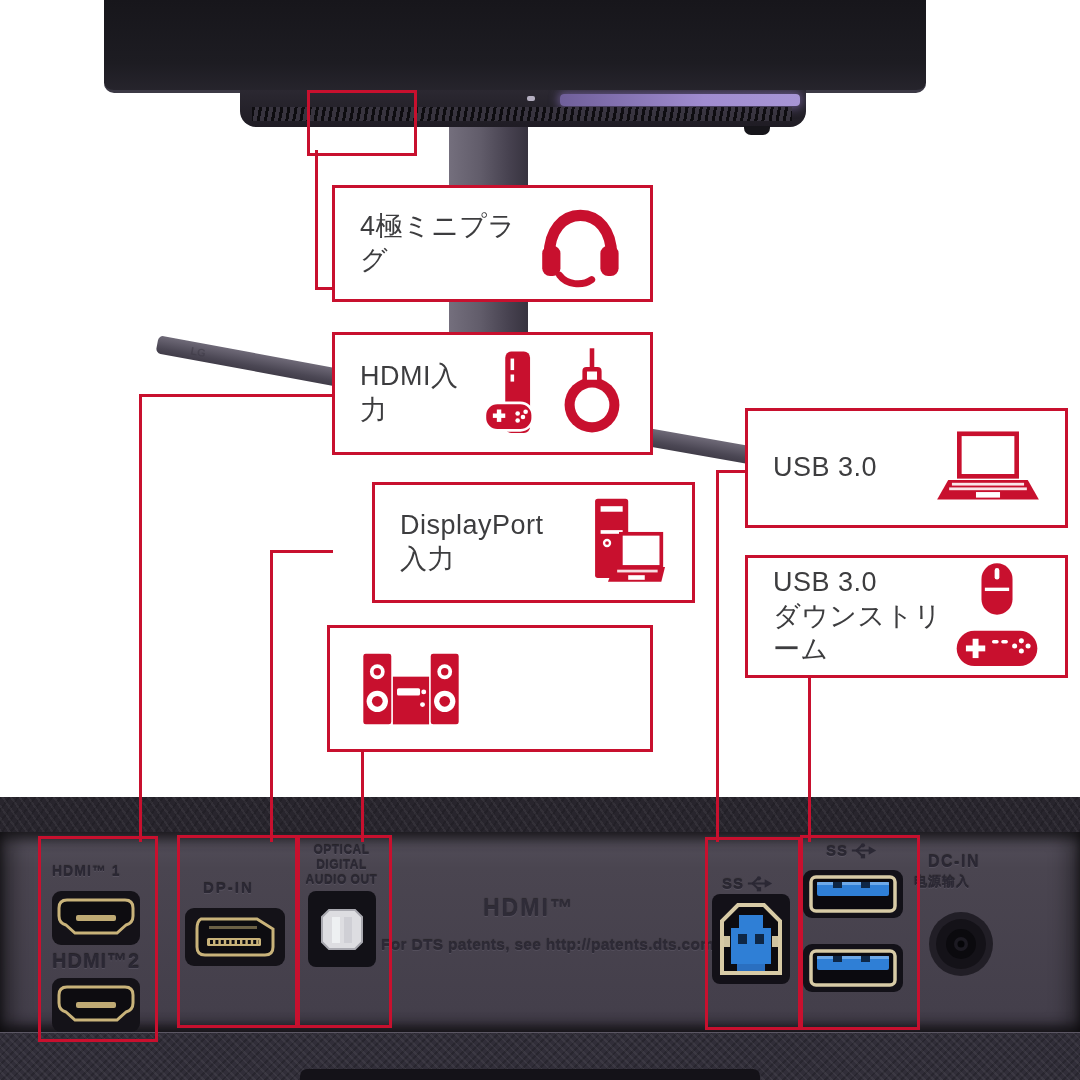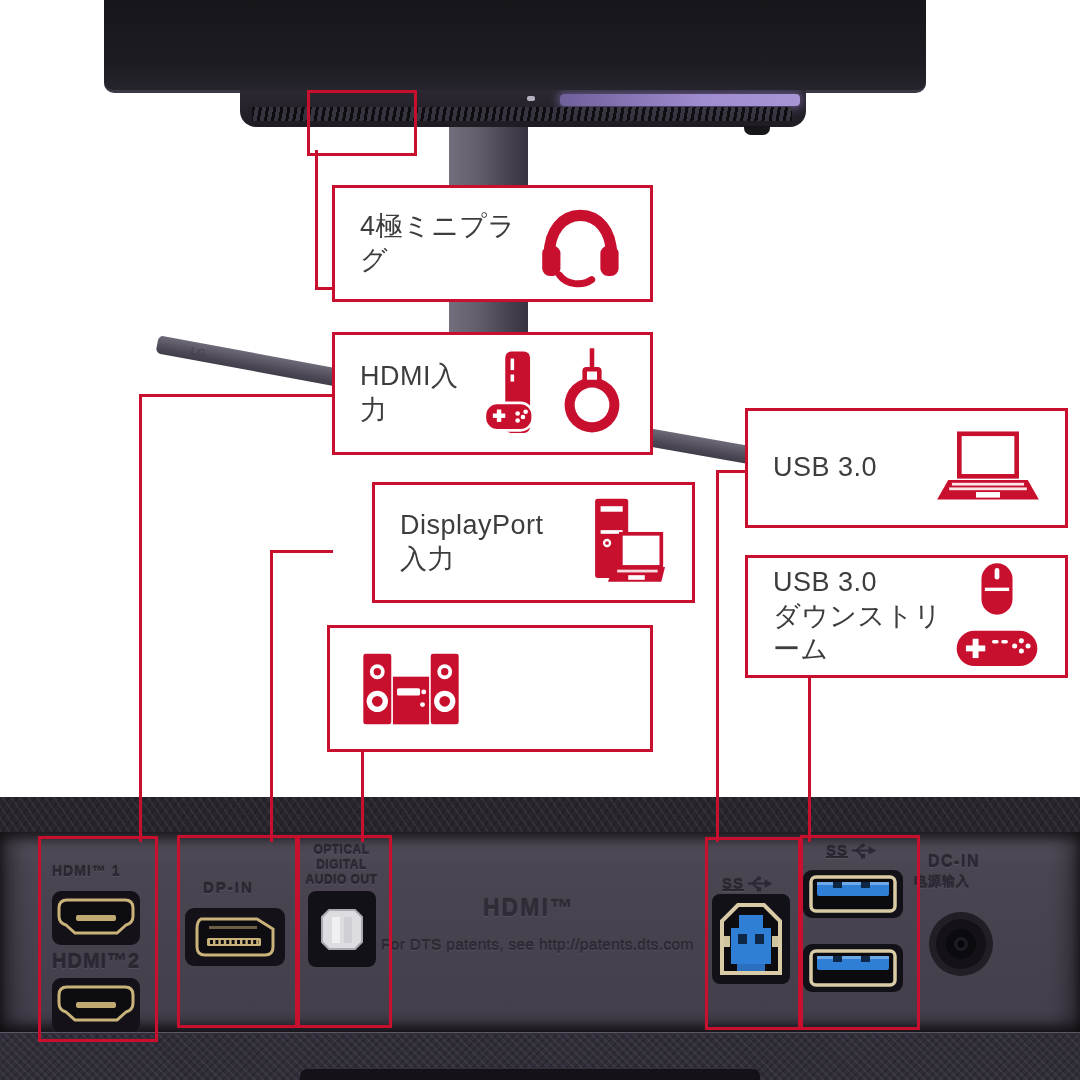--- a/index.html
+++ b/index.html
@@ -63,22 +63,22 @@
   .r-dp{left:177px;top:38px;width:115px;height:187px;}
   .r-optical{left:297px;top:38px;width:89px;height:187px;}
   .r-usbb{left:705px;top:40px;width:90px;height:187px;}
   .r-usba{left:800px;top:38px;width:114px;height:189px;}
   .emboss{color:#2b2834;text-shadow:0 1px 0 rgba(135,130,148,.22),0 -1px 1px rgba(0,0,0,.5);font-weight:bold;}
   .lbl-hdmi1{left:52px;top:66px;font-size:14px;letter-spacing:1px;}
   .lbl-hdmi2{left:52px;top:153px;font-size:20px;letter-spacing:1px;}
   .lbl-dp{left:203px;top:82px;font-size:15px;letter-spacing:2px;}
   .lbl-optical{left:297px;top:46px;width:89px;font-size:12px;line-height:15px;text-align:center;letter-spacing:.5px;}
   .lbl-hdmilogo{left:483px;top:98px;font-size:23px;letter-spacing:2px;opacity:.85;}
-  .lbl-dts{left:381px;top:139px;font-size:15.5px;font-weight:normal;opacity:.9;letter-spacing:.3px;}
-  .ss-logo{display:flex;align-items:center;gap:2px;font-size:15px;letter-spacing:1px;text-decoration:underline;}
+  .lbl-dts{left:381px;top:139px;font-size:15.5px;font-weight:bold;opacity:.9;letter-spacing:.3px;}
+  .ss-logo{display:flex;align-items:center;gap:2px;font-size:15px;letter-spacing:1px;}
   .ss-b{left:722px;top:78px;}
   .ss-a{left:826px;top:45px;}
   .lbl-dc1{left:928px;top:56px;font-size:16px;letter-spacing:1.5px;}
   .lbl-dc2{left:914px;top:76px;font-size:13px;letter-spacing:1px;}
   .port{z-index:7;}
 </style>
 </head>
 <body>
 
 <div class="stage">

